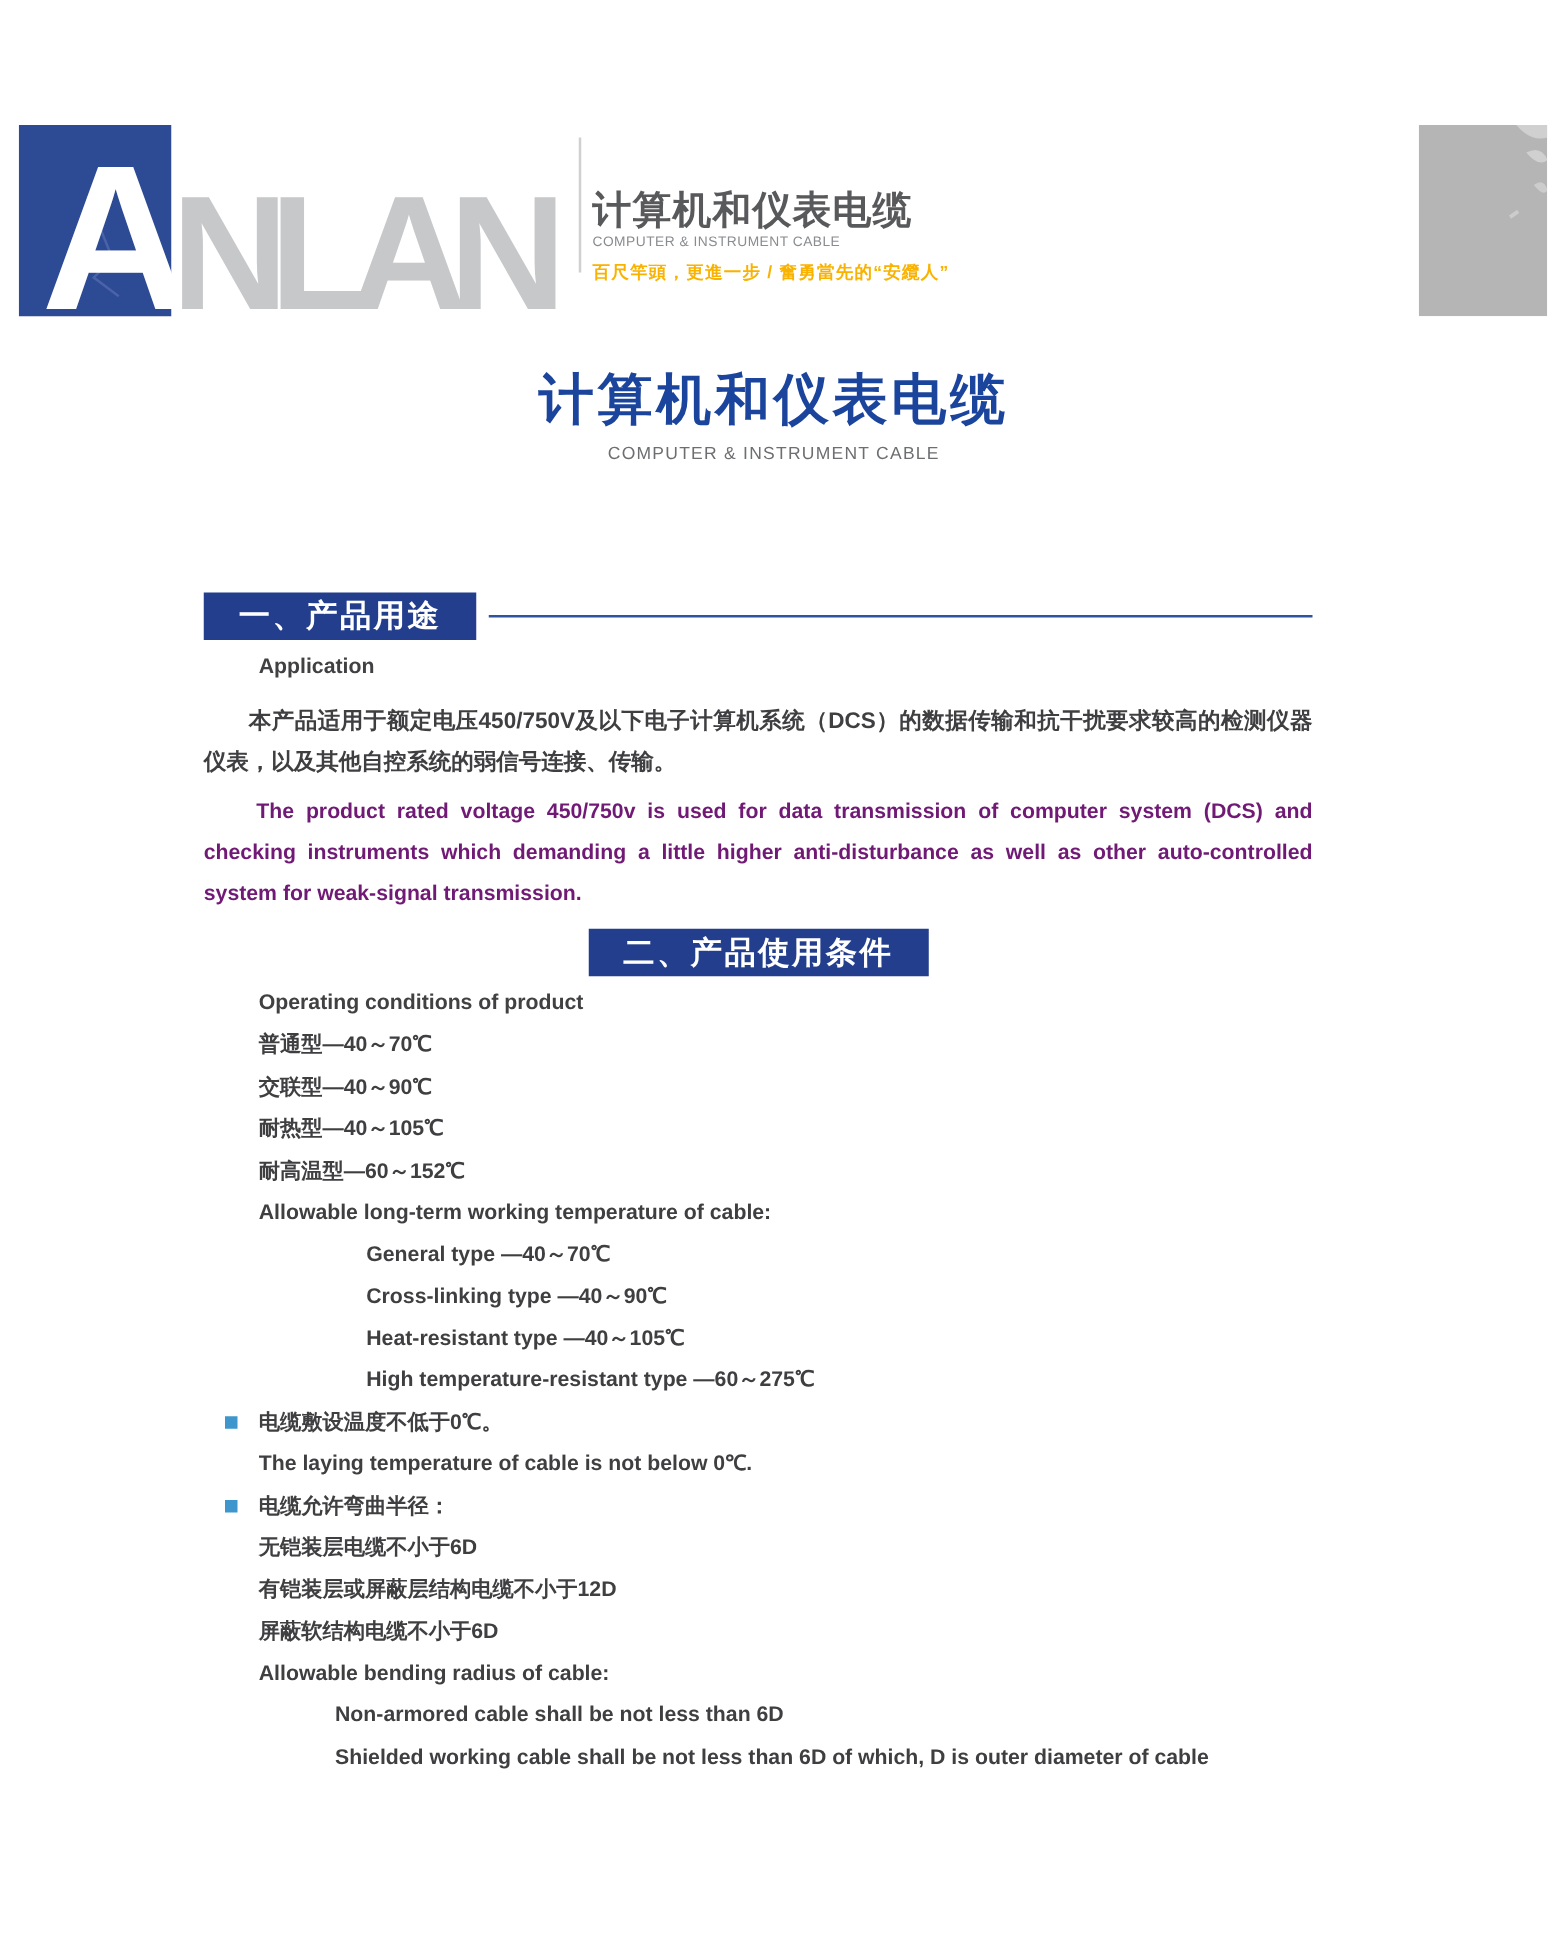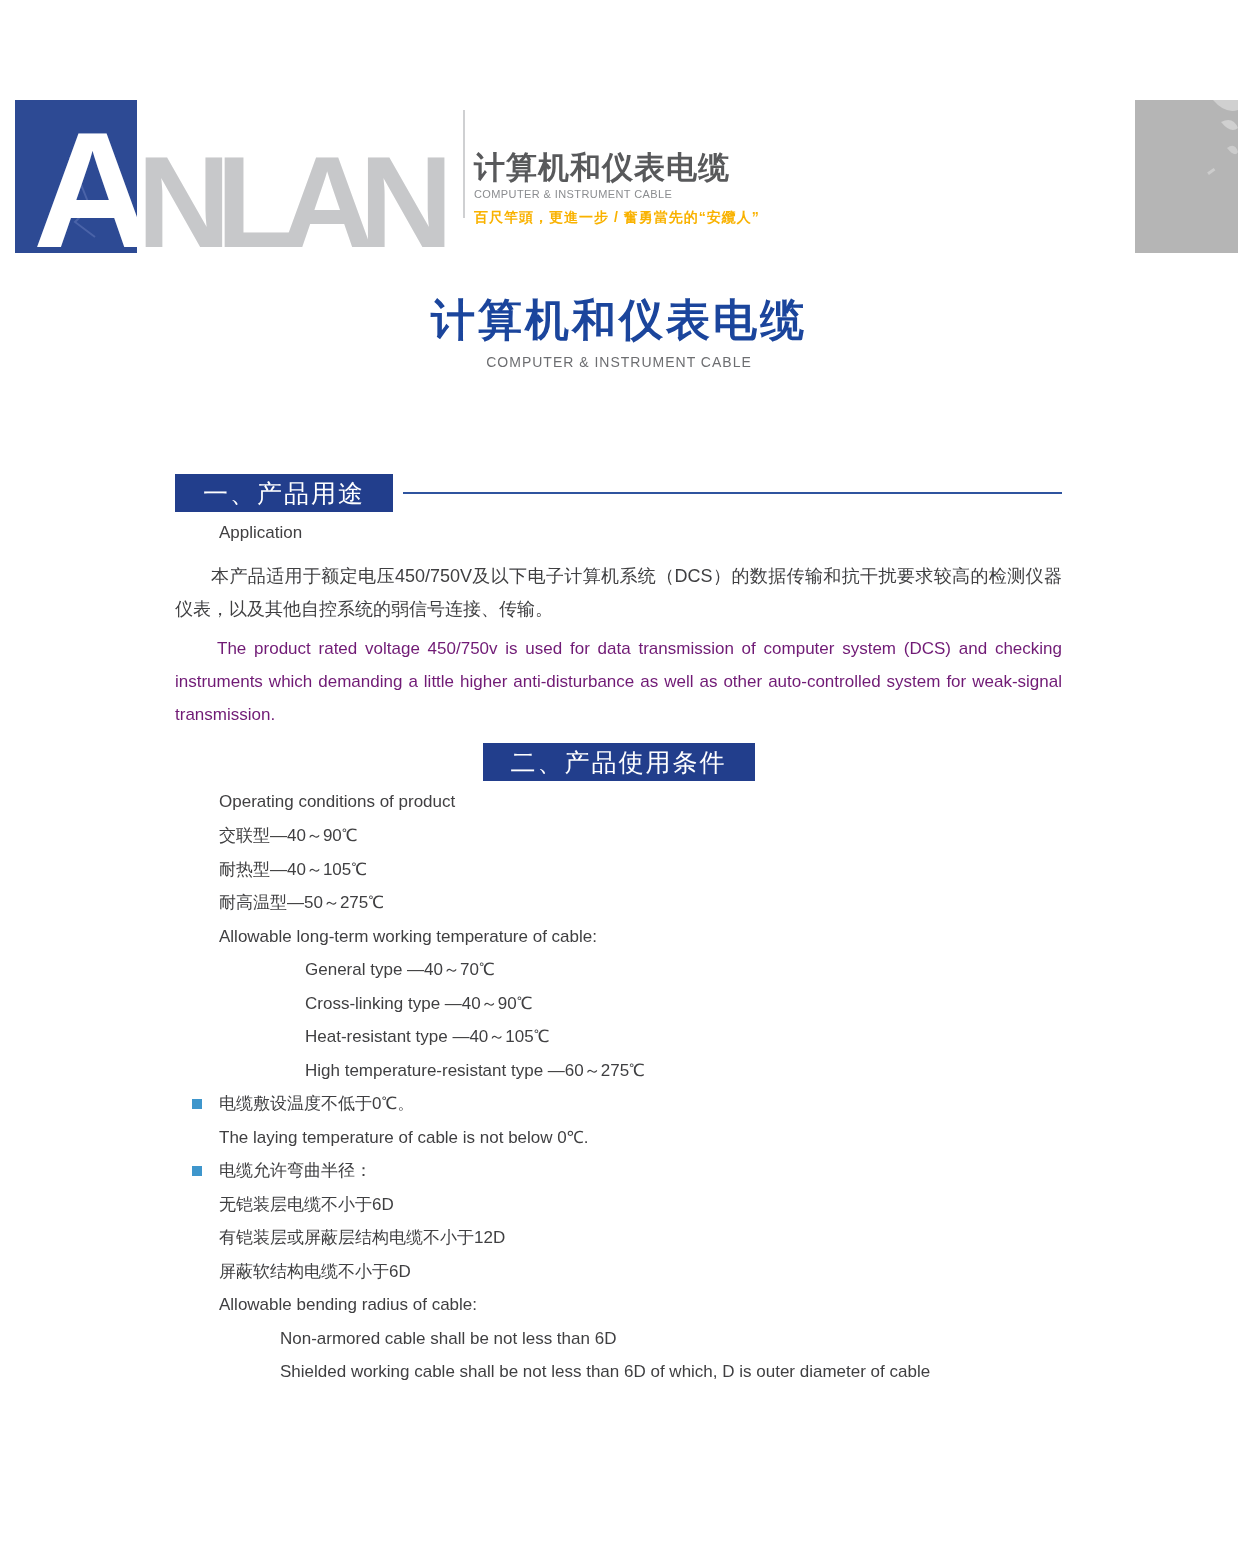--- a/index.html
+++ b/index.html
@@ -13,21 +13,21 @@
   .hdr-text{position:absolute;left:474px;top:150px;}
   .hdr-title{font-size:31px;font-weight:bold;color:#58595b;letter-spacing:1px;line-height:36px;}
   .hdr-sub{font-size:11px;color:#8a8c8f;letter-spacing:0.4px;margin-top:2px;}
   .hdr-tagline{font-size:14px;font-weight:bold;color:#f9b200;margin-top:9px;letter-spacing:1px;}
   .corner{position:absolute;right:0;top:100px;}
   
   .hero{position:absolute;left:0;top:292px;width:1238px;text-align:center;}
   .hero-title{font-size:44px;font-weight:bold;color:#1b459c;letter-spacing:3px;line-height:56px;}
   .hero-sub{font-size:14px;color:#6d6e71;letter-spacing:1px;margin-top:6px;}
   
-  .content{position:absolute;left:12px;top:474px;width:1153px;}
+  .content{position:absolute;left:0;top:474px;width:1153px;font-weight:bold;}
   .inner{margin:0 103px 0 163px;}
   .sec-head{display:flex;align-items:center;}
   .sec-box{
     background:#223e8c;color:#ffffff;font-size:25px;line-height:38px;
     padding:0 28px;letter-spacing:2px;white-space:nowrap;
   }
   .sec-line{flex:1;height:2px;background:#2f549f;margin-left:10px;}
   .sec-sub{font-size:17px;color:#414042;margin:10px 0 0 44px;line-height:22px;}
   .para-cn{font-size:18px;line-height:33px;margin-top:16px;text-indent:36px;text-align:justify;color:#3f3f41;}
   .para-en{font-size:17px;line-height:33px;margin-top:6px;text-indent:42px;text-align:justify;color:#701a75;}
@@ -84,23 +84,24 @@
       <div class="para-cn">本产品适用于额定电压450/750V及以下电子计算机系统（DCS）的数据传输和抗干扰要求较高的检测仪器仪表，以及其他自控系统的弱信号连接、传输。</div>
       <div class="para-en">The product rated voltage 450/750v is used for data transmission of computer system (DCS) and checking instruments which demanding a little higher anti-disturbance as well as other auto-controlled system for weak-signal transmission.</div>
 
       <div class="sec-head sec2">
         <div class="sec-box">二、产品使用条件</div>
         <div class="sec-line"></div>
       </div>
       <div class="sec-sub">Operating conditions of product</div>
 
       <div class="list">
+        <div class="row"><span>普通型—40～70℃</span></div>
         <div class="row"><span>交联型—40～90℃</span></div>
         <div class="row"><span>耐热型—40～105℃</span></div>
-        <div class="row"><span>耐高温型—50～275℃</span></div>
+        <div class="row"><span>耐高温型—60～152℃</span></div>
         <div class="row"><span>Allowable long-term working temperature of cable:</span></div>
         <div class="row i1"><span>General type —40～70℃</span></div>
         <div class="row i1"><span>Cross-linking type —40～90℃</span></div>
         <div class="row i1"><span>Heat-resistant type —40～105℃</span></div>
         <div class="row i1"><span>High temperature-resistant type —60～275℃</span></div>
         <div class="row"><span class="sq"></span><span>电缆敷设温度不低于0℃。</span></div>
         <div class="row"><span>The laying temperature of cable is not below 0℃.</span></div>
         <div class="row"><span class="sq"></span><span>电缆允许弯曲半径：</span></div>
         <div class="row"><span>无铠装层电缆不小于6D</span></div>
         <div class="row"><span>有铠装层或屏蔽层结构电缆不小于12D</span></div>

